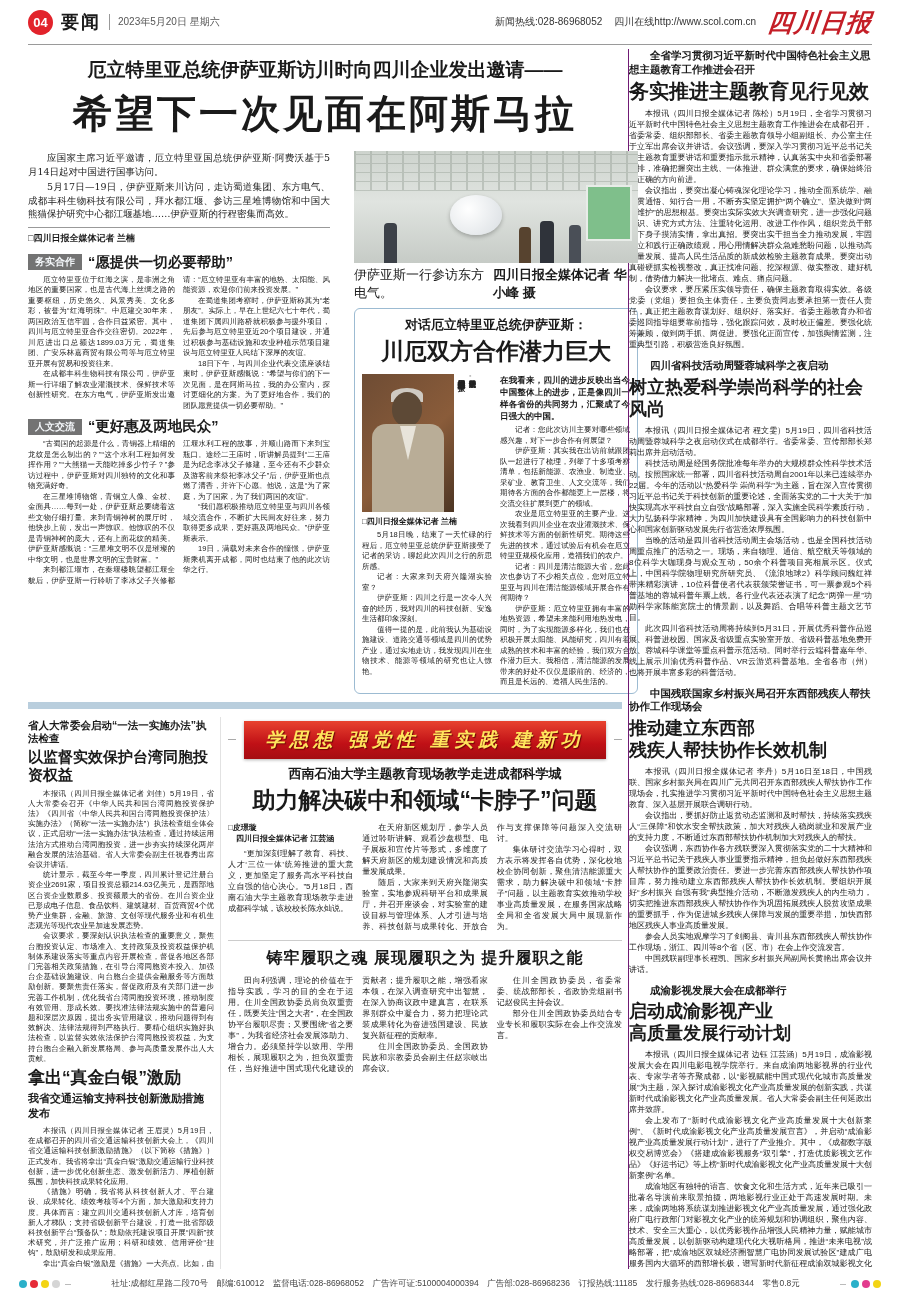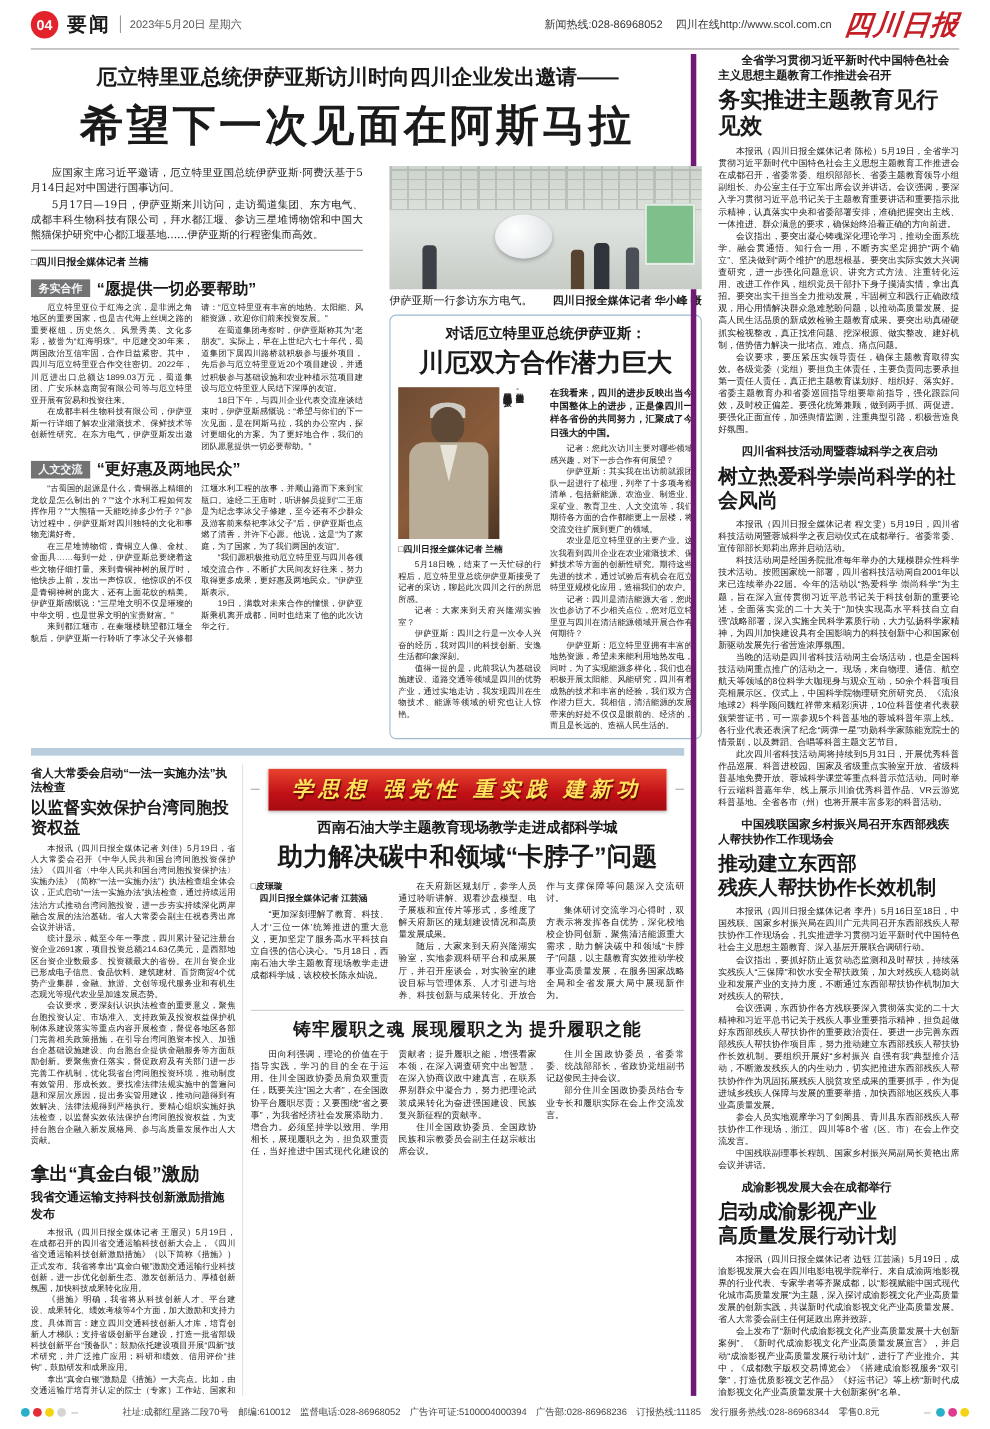--- a/index.html
+++ b/index.html
@@ -14,21 +14,21 @@
   .vline{width:1px;height:16px;background:#999;}
   .hdate{font-size:10px;color:#555;}
   .hdr-right{display:flex;align-items:center;gap:12px;font-size:10px;color:#333;}
   .masthead{font-family:"DejaVu Serif",serif;font-style:italic;font-weight:bold;font-size:25px;color:#c41e27;letter-spacing:1px;transform:skewX(-6deg);}
 
   
   .main{flex:1;margin:4px 28px 0 28px;display:grid;grid-template-columns:186px 402px 244px;grid-template-rows:auto 1fr;gap:8px 6px;overflow:hidden;}
   .top-story{grid-column:1/3;grid-row:1;}
   .bottom-left{grid-column:1;grid-row:2;overflow:hidden;}
   .bottom-center{grid-column:2;grid-row:2;border-left:1px solid #e2e2e2;padding-left:7px;overflow:hidden;}
-  .right-col{grid-column:3;grid-row:1/3;border-left:5px solid #701a75;padding-left:20px;overflow:hidden;}
+  .right-col{grid-column:3;grid-row:1/3;border-left:1px solid #701a75;padding-left:0;overflow:hidden;}
 
   
   .ts-kicker{text-align:center;font-weight:bold;font-size:19px;margin-top:8px;}
   .ts-headline{text-align:center;font-weight:bold;font-size:39px;margin:4px 0 10px 0;letter-spacing:3px;}
   .ts-body{display:grid;grid-template-columns:302px 284px;gap:24px;}
   .lead p{margin:0 0 2px 0;text-indent:2em;font-family:"DejaVu Serif",serif;font-size:9.5px;line-height:13.5px;color:#222;text-align:justify;}
   .byline-rule{border-top:1px solid #999;margin:6px 0 4px 0;}
   .ts-byline{font-size:9px;font-weight:bold;margin-bottom:8px;}
   .sub-head{margin:6px 0 3px 0;display:flex;align-items:center;gap:6px;}
   .sub-label{background:#737373;color:#f4f7fa;font-weight:bold;font-size:10px;padding:1px 7px;}
@@ -38,21 +38,21 @@
 
   .photo-main{position:relative;height:112px;background:linear-gradient(180deg,#cdd3cd 0%,#e0e4e0 45%,#c6cbc6 100%);overflow:hidden;}
   .photo-main .ceiling{position:absolute;top:0;left:0;right:0;height:40px;background:repeating-linear-gradient(90deg,#98a298 0 2px,transparent 2px 16px),repeating-linear-gradient(0deg,#98a298 0 1px,transparent 1px 9px);opacity:.45;}
   .photo-main .sphere{position:absolute;left:96px;top:44px;width:52px;height:40px;border-radius:50%;background:radial-gradient(circle at 35% 35%,#ffffff,#d9dee2);box-shadow:0 2px 4px rgba(0,0,0,.25);}
   .photo-main .fig{position:absolute;bottom:0;border-radius:4px 4px 0 0;}
   .photo-main .f1{left:30px;width:13px;height:40px;background:#3c4148;}
   .photo-main .f2{left:165px;width:12px;height:36px;background:#57432f;}
   .photo-main .f3{left:186px;width:14px;height:42px;background:#2f333a;}
   .photo-main .f4{left:215px;width:12px;height:38px;background:#4a4f57;}
   .photo-main .panel{position:absolute;right:6px;top:34px;width:42px;height:52px;background:#7fbf8b;border:2px solid #e8ece8;}
-  .photo-cap{display:flex;justify-content:space-between;font-size:10px;margin:3px 0 6px 0;}
+  .photo-cap{display:flex;justify-content:space-between;font-size:13px;margin:3px 0 6px 0;}
   .photo-cap .credit{font-weight:bold;}
 
   .interview{border:1px solid #9cbbd2;border-radius:6px;padding:7px 7px 5px 7px;}
   .iv-kicker{text-align:center;font-weight:bold;font-size:13px;}
   .iv-title{text-align:center;font-weight:bold;font-size:23px;margin:2px 0 7px 0;}
   .iv-cols{display:grid;grid-template-columns:1fr 1fr;gap:8px;}
   .portrait-row{display:flex;gap:3px;margin-bottom:4px;}
   .photo-portrait{position:relative;width:92px;height:138px;background:linear-gradient(135deg,#6e4c34 0%,#8a5c3a 55%,#4c3523 100%);overflow:hidden;}
   .photo-portrait .head{position:absolute;left:30px;top:18px;width:30px;height:34px;border-radius:50% 50% 46% 46%;background:#5d4936;}
   .photo-portrait .hair{position:absolute;left:29px;top:14px;width:32px;height:14px;border-radius:50% 50% 0 0;background:#cfcac2;}
@@ -62,21 +62,21 @@
   .vcap{writing-mode:vertical-rl;font-size:7.5px;line-height:9px;color:#222;}
   .vcap.b{font-weight:bold;}
   .iv-byline{font-size:8px;font-weight:bold;margin:3px 0;}
   .iv-paras p{margin:0;text-indent:2em;font-size:7.5px;line-height:10.5px;text-align:justify;}
   .iv-intro{font-family:"DejaVu Serif",serif;font-weight:bold;font-size:8.5px;line-height:12px;text-align:justify;margin-bottom:3px;}
   .blue-band{height:7px;background:#b9cedd;margin-top:8px;}
 
   
   .b-kicker{font-size:10.5px;font-weight:bold;line-height:13px;margin-top:2px;}
   .b-title{font-size:15px;font-weight:bold;line-height:18px;margin:3px 0 5px 0;}
-  .b2-title{font-size:17px;font-weight:bold;margin:14px 0 2px 0;}
+  .b2-title{font-size:17px;font-weight:bold;margin:2px 0 2px 0;}
   .b2-sub{font-size:11px;font-weight:bold;margin-bottom:5px;}
   .b-body p{margin:0;text-indent:2em;font-size:7.5px;line-height:10.2px;text-align:justify;}
 
   
   .banner-row{display:flex;align-items:center;margin:4px 0 6px 0;}
   .banner-row::before,.banner-row::after{content:"";flex:1;border-top:1px solid #aaa;}
   .banner{background:linear-gradient(180deg,#e8432f 0%,#c01016 60%,#a50d12 100%);padding:6px 22px;margin:0 8px;box-shadow:0 1px 3px rgba(0,0,0,.3);}
   .banner span{font-weight:bold;font-style:italic;font-size:19px;letter-spacing:5px;color:#ffe45c;text-shadow:1px 1px 1px #6d0606;}
   .c-kicker{text-align:center;font-weight:bold;font-size:13px;margin-top:2px;}
   .c-title{text-align:center;font-weight:bold;font-size:23px;margin:2px 0 6px 0;}

